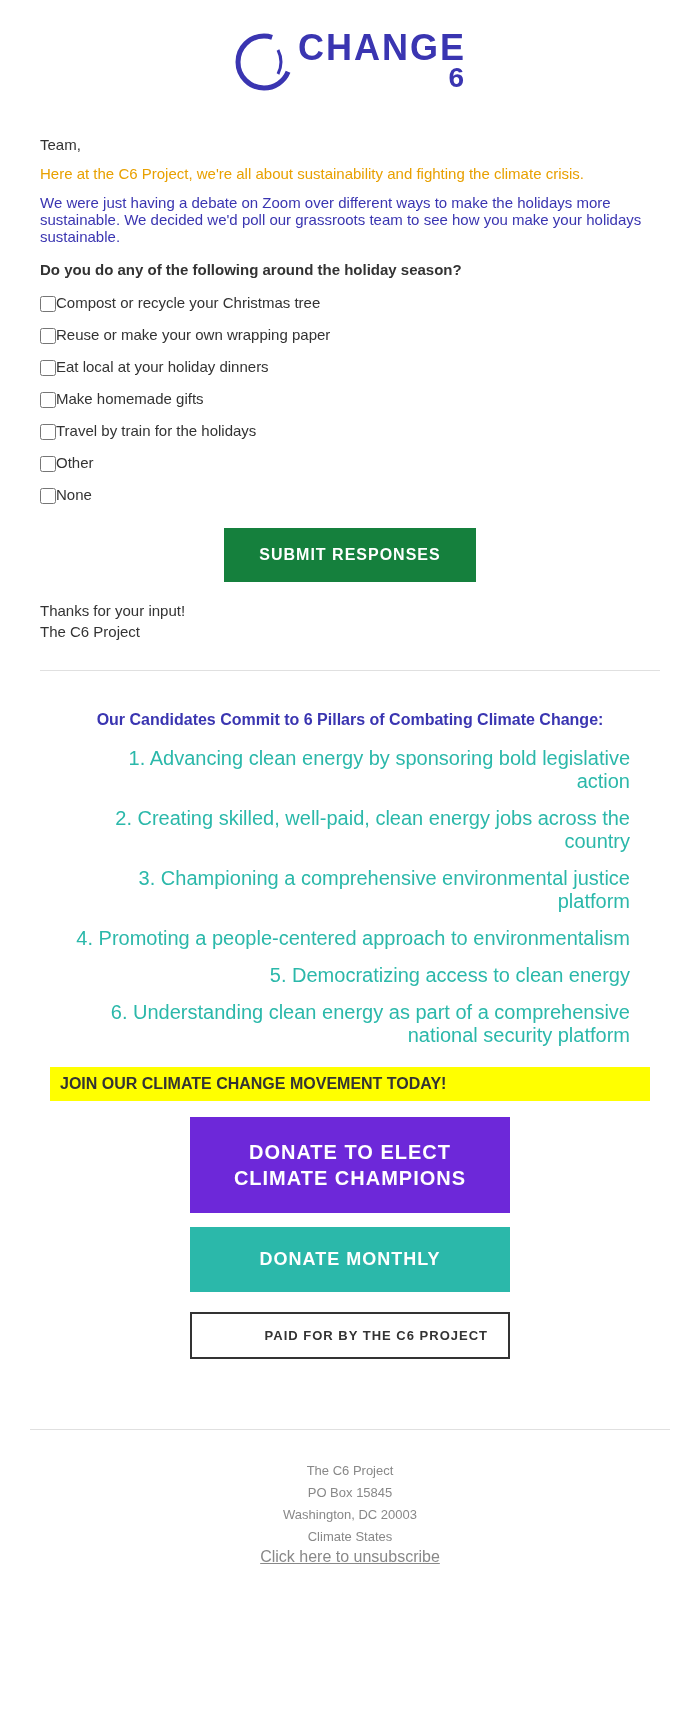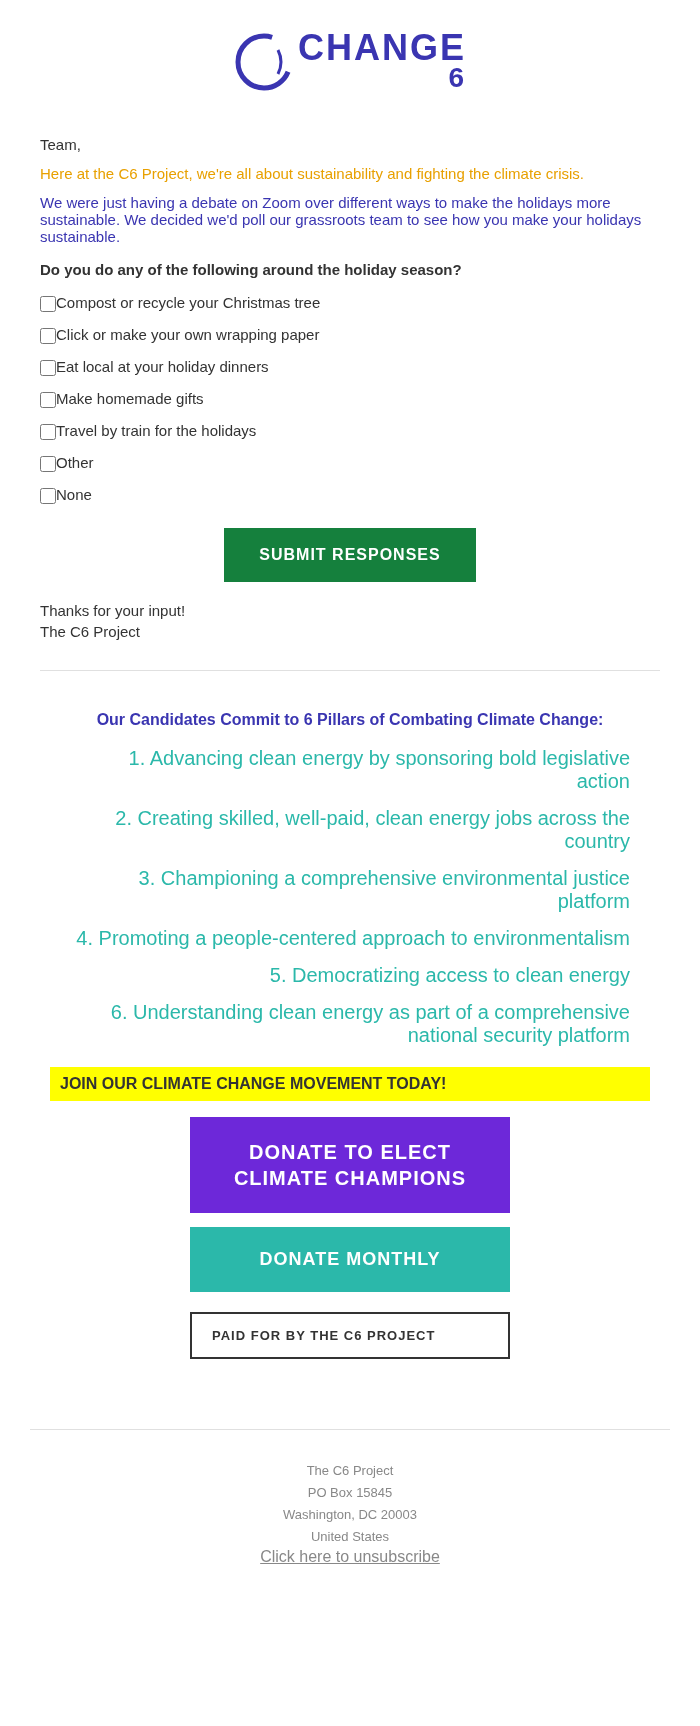--- a/index.html
+++ b/index.html
@@ -195,21 +195,21 @@
       cursor: pointer;
       text-transform: uppercase;
       text-align: center;
       width: 100%;
       max-width: 320px;
       margin: 0 auto 20px auto;
     }
 
     .paid-for-box {
       border: 2px solid #333;
-      text-align: left;
+      text-align: right;
       padding: 14px 20px;
       font-size: 13px;
       font-weight: bold;
       color: #333;
       letter-spacing: 1px;
       max-width: 320px;
       margin: 0 auto 30px auto;
     }
 
     
@@ -258,21 +258,21 @@
 
     <p class="question">Do you do any of the following around the holiday season?</p>
 
     <ul class="checkbox-list">
       <li>
         <input type="checkbox" style="">
         <span>Compost or recycle your Christmas tree</span>
       </li>
       <li>
         <input type="checkbox" style="">
-        <span>Click or make your own wrapping paper</span>
+        <span>Reuse or make your own wrapping paper</span>
       </li>
       <li>
         <input type="checkbox" style="">
         <span>Eat local at your holiday dinners</span>
       </li>
       <li>
         <input type="checkbox" style="">
         <span>Make homemade gifts</span>
       </li>
       <li>
@@ -322,17 +322,17 @@
       <div class="paid-for-box">PAID FOR BY THE C6 PROJECT</div>
 
     </div>
 
   </div>
 
   <div class="footer">
     <p>The C6 Project</p>
     <p>PO Box 15845</p>
     <p>Washington, DC 20003</p>
-    <p>United States</p>
+    <p>Climate States</p>
     <a href="#">Click here to unsubscribe</a>
   </div>
 
 </div>
 
 </body></html>

